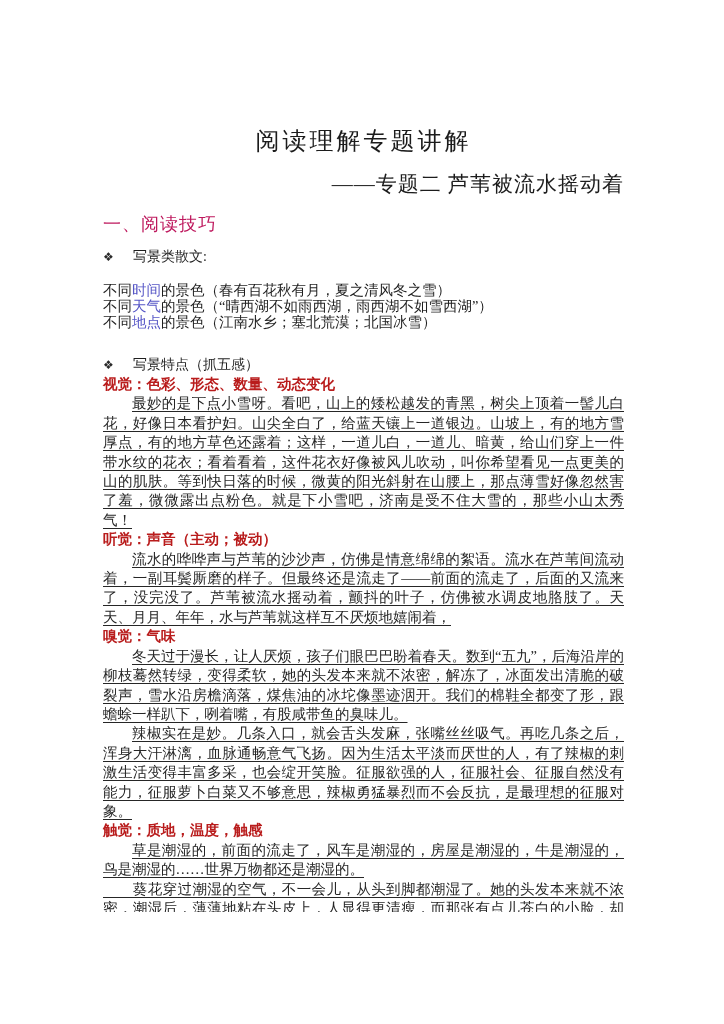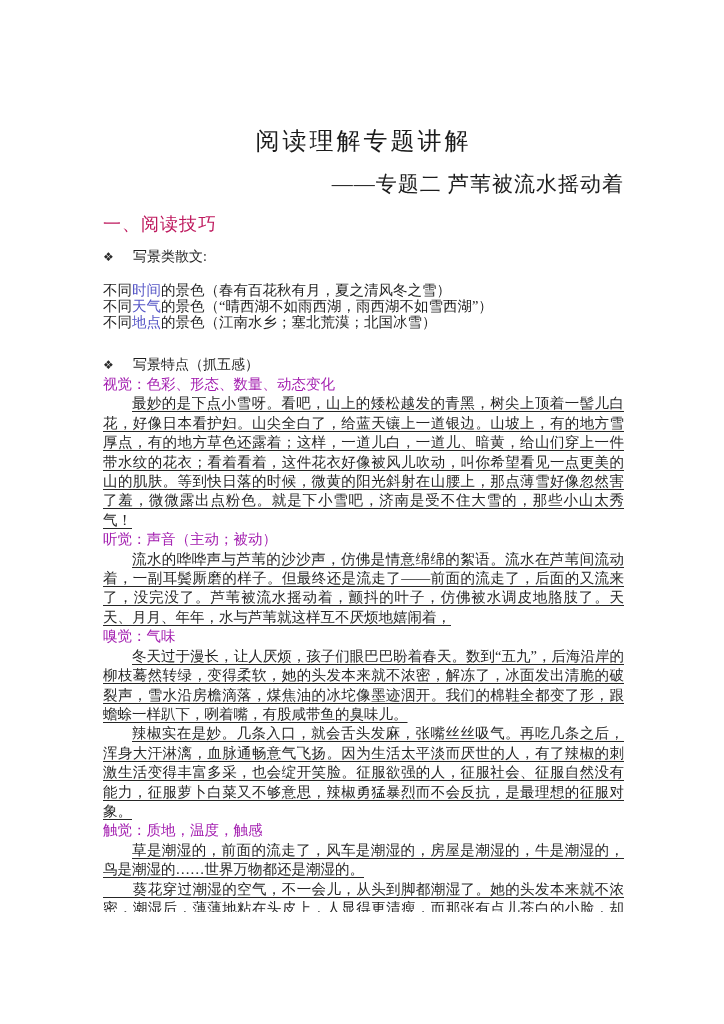--- a/index.html
+++ b/index.html
@@ -67,22 +67,22 @@
   .kw-line.l1 { margin-top: 17px; }
   .kw-line.l2, .kw-line.l3 { }
   .kw { color: #5656c6; }
   .kw-underline { text-underline-offset: 2px; }
   .sense-area {
     margin-top: 2px;
     font-size: 14.5px;
     line-height: 19.4px;
   }
   .sense-label {
-    color: #a21caf;
-    font-weight: normal;
+    color: #b91c1c;
+    font-weight: bold;
     font-size: 14.5px;
   }
   .quote {
     color: #262626;
     text-align: justify;
     text-indent: 2em;
     text-decoration: underline;
     text-decoration-thickness: 1px;
     text-underline-offset: 3px;
   }

